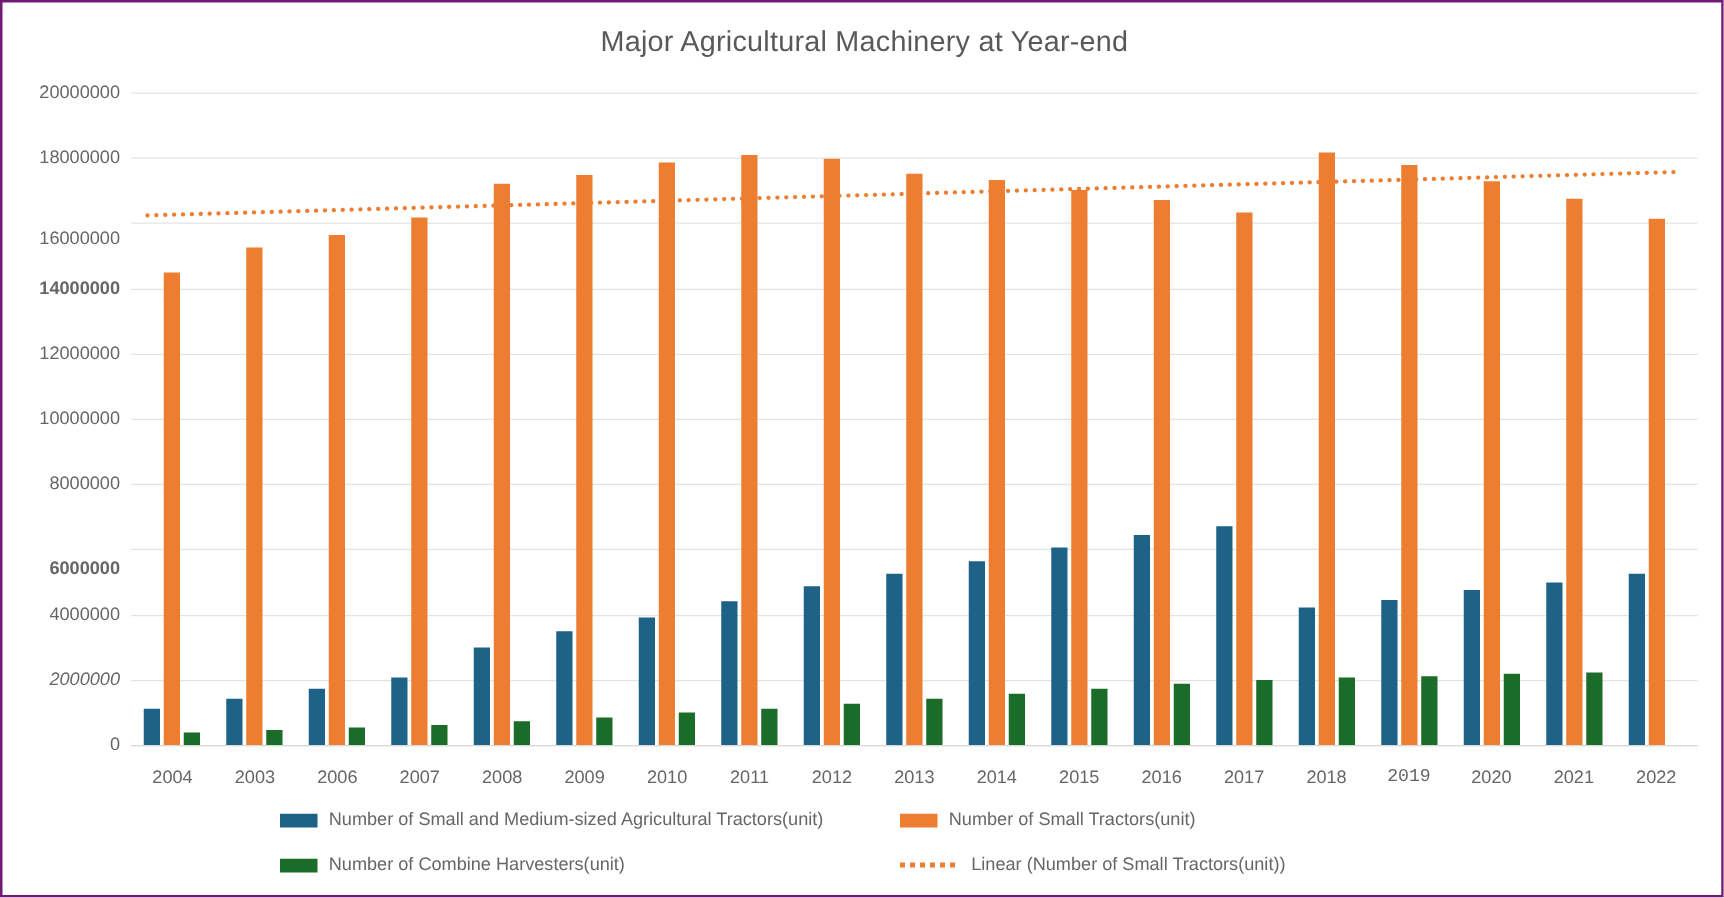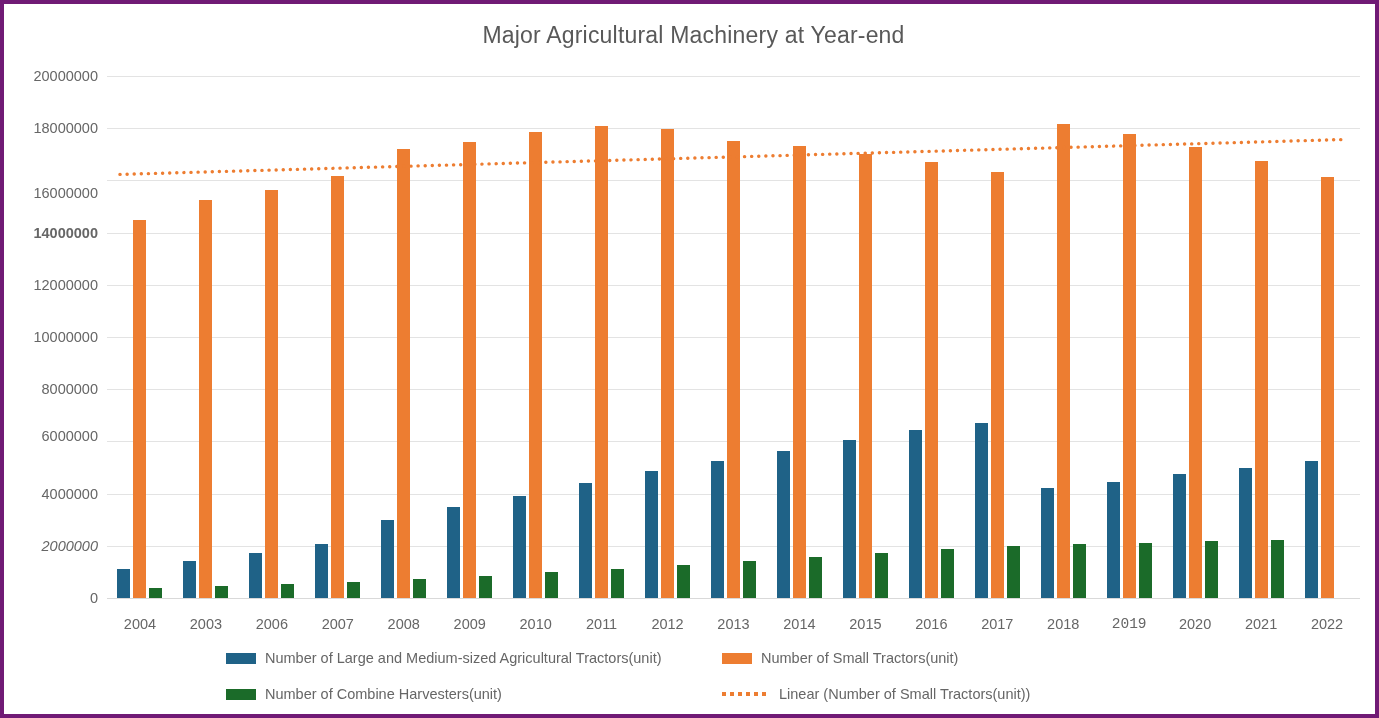--- a/index.html
+++ b/index.html
@@ -7,21 +7,21 @@
     background: #ffffff;
   }
   body {
     font-family: "Liberation Sans", sans-serif;
   }
   #chart-frame {
     position: relative;
     width: 1379px;
     height: 718px;
     box-sizing: border-box;
-    border: 4px solid #701a75;
+    border: 2px solid #701a75;
     background: #ffffff;
     overflow: hidden;
   }
   #chart-title {
     position: absolute;
     left: 0; top: 18px;
     width: 1379px;
     text-align: center;
     font-size: 23px;
     color: #595959;
@@ -253,21 +253,21 @@
           <div class="bar s0" title="Number of Large and Medium-sized Agricultural Tractors(unit) 2022: 5250000" style="left: 0px; width: 13px; height: 137.025px;"></div>
           <div class="bar s1" title="Number of Small Tractors(unit) 2022: 16150000" style="left: 16px; width: 13px; height: 421.515px;"></div>
         </div>
       </div>
   </div>
 
   <div id="ylabels">
       <div class="ylabel" style="top: 594px;">0</div>
       <div class="ylabel" style="top: 541.8px; font-style: italic;">2000000</div>
       <div class="ylabel" style="top: 489.6px;">4000000</div>
-      <div class="ylabel" style="top: 432px;">6000000</div>
+      <div class="ylabel" style="top: 453px; font-weight: bold;">6000000</div>
       <div class="ylabel" style="top: 385.2px;">8000000</div>
       <div class="ylabel" style="top: 333px;">10000000</div>
       <div class="ylabel" style="top: 280.8px;">12000000</div>
       <div class="ylabel" style="top: 228.6px; font-weight: bold;">14000000</div>
       <div class="ylabel" style="top: 165px; margin-top: 24px;">16000000</div>
       <div class="ylabel" style="top: 124.2px;">18000000</div>
       <div class="ylabel" style="top: 72px;">20000000</div>
     </div>
 
   <div id="xaxis-line"></div>
@@ -293,21 +293,21 @@
       <div class="xlabel" style="left: 1220.03px;">2022</div>
     </div>
 
   <svg id="trendline" viewBox="0 0 1253 522" preserveAspectRatio="none">
       <line x1="12.973684210526315" y1="98.397" x2="1240.0263157894735" y2="63.42300000000003" stroke="#ED7D31" stroke-width="3.4" stroke-linecap="round" stroke-dasharray="0.1 7"></line>
     </svg>
 
   <div id="legend">
       <div class="legend-item" style="left: 222px; top: 2px;">
         <span class="legend-swatch" style="background: rgb(31, 98, 135);"></span>
-        <span class="legend-text">Number of Large and Medium-sized Agricultural Tractors(unit)</span>
+        <span class="legend-text">Number of Small and Medium-sized Agricultural Tractors(unit)</span>
       </div>
       <div class="legend-item" style="left: 718px; top: 2px;">
         <span class="legend-swatch" style="background: rgb(237, 125, 49);"></span>
         <span class="legend-text">Number of Small Tractors(unit)</span>
       </div>
       <div class="legend-item" style="left: 718px; top: 38px;">
         <span class="legend-line"></span>
         <span class="legend-text">Linear (Number of Small Tractors(unit))</span>
       </div>
       <div class="legend-item" style="left: 222px; top: 38px;">

